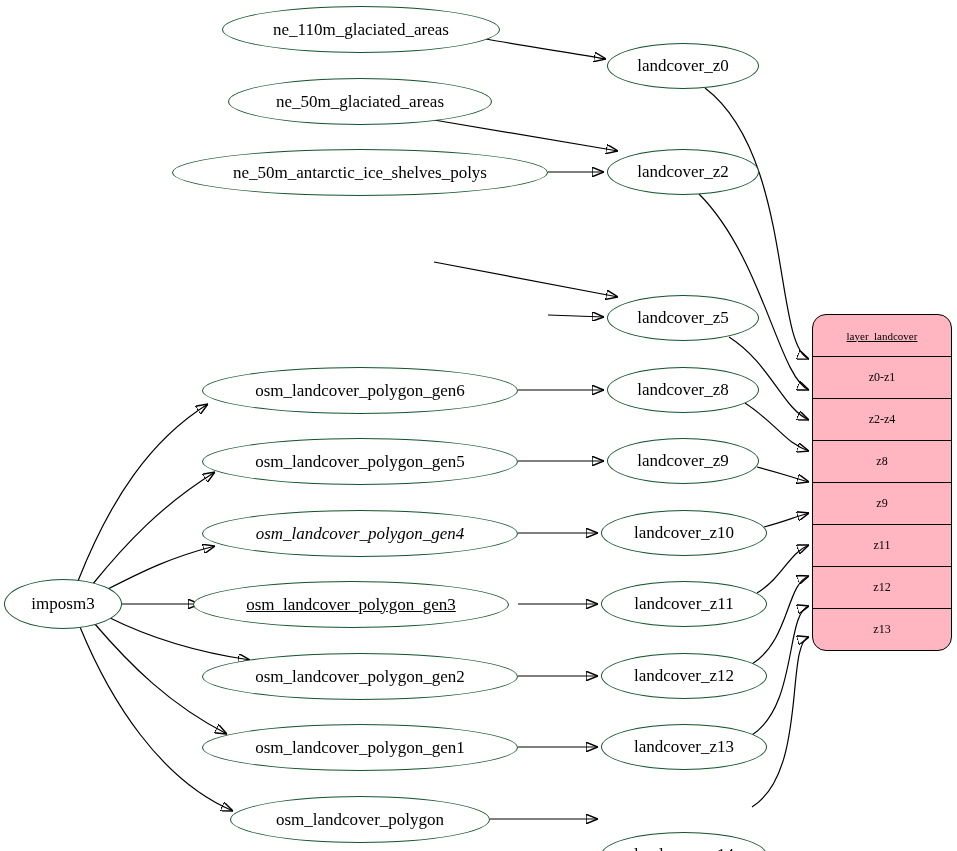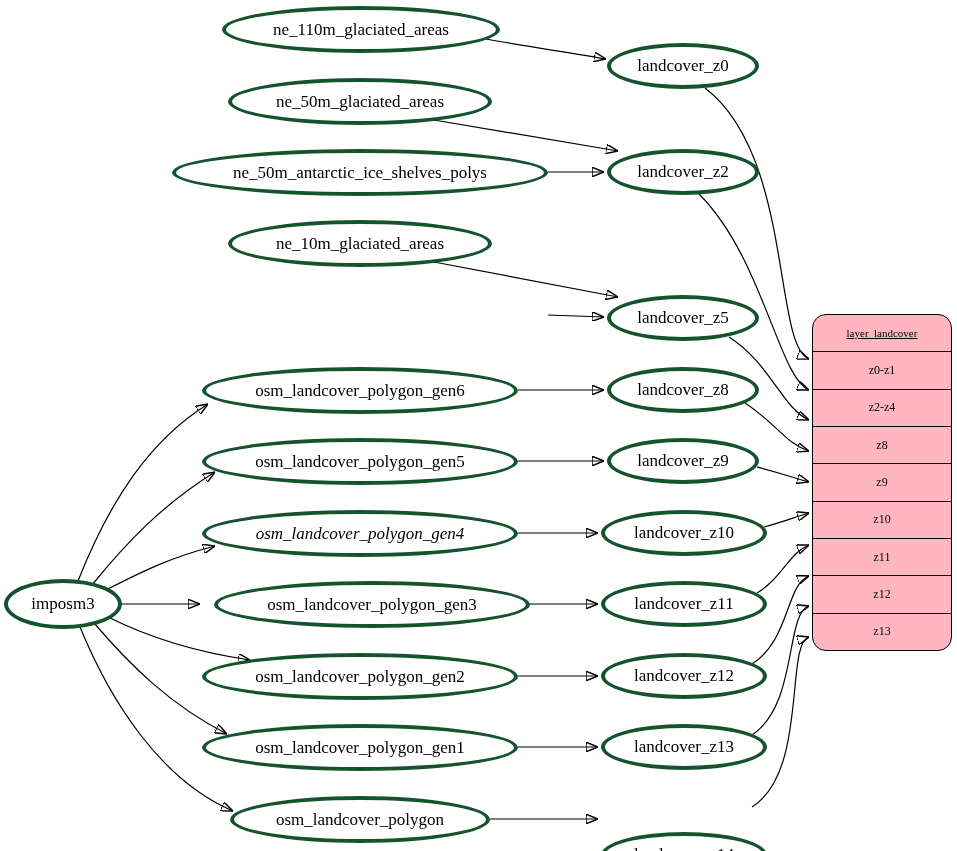--- a/index.html
+++ b/index.html
@@ -4,21 +4,21 @@
 <style>
   html,body { margin:0; padding:0; background:#ffffff; }
   .canvas {
     position:relative; width:957px; height:851px; background:#ffffff;
     font-family:"Liberation Serif", serif; color:#000;
   }
   svg.edges { position:absolute; left:0; top:0; width:957px; height:851px; }
   svg.edges path { fill:none; stroke:#000; stroke-width:1.2; }
   .node {
     position:absolute; box-sizing:border-box; height:47px;
-    border:4px solid #14532d; border-radius:50%; background:#fff;
+    border:1px solid #14532d; border-radius:50%; background:#fff;
     display:flex; align-items:center; justify-content:center;
     font-size:17px; white-space:nowrap;
   }
   .node.mid { height:46px; }
   .record {
     position:absolute; left:812px; top:314px; width:140px; height:337px;
     box-sizing:border-box; border:1px solid #000; border-radius:14px;
     background:#ffb6c1; display:flex; flex-direction:column; overflow:hidden;
   }
   .record .row {
@@ -68,25 +68,24 @@
     <path d="M 764,527 C 783,522 792,518 809,513" marker-end="url(#arrow)"></path>
     <path d="M 757,593 C 783,577 789,553 809,545" marker-end="url(#arrow)"></path>
     <path d="M 752,664 C 790,640 786,584 809,576" marker-end="url(#arrow)"></path>
     <path d="M 752,735 C 798,705 785,613 809,606" marker-end="url(#arrow)"></path>
     <path d="M 752,807 C 808,772 785,644 809,637" marker-end="url(#arrow)"></path>
   </svg>
 
   <div class="node" style="left:222px; top:6px;   width:278px;">ne_110m_glaciated_areas</div>
   <div class="node" style="left:228px; top:78px;  width:264px;">ne_50m_glaciated_areas</div>
   <div class="node" style="left:172px; top:149px; width:376px;">ne_50m_antarctic_ice_shelves_polys</div>
-  <div class="node" style="left:228px; top:220px; width:264px;">ne_10m_glaciated_areas</div>
   <div class="node" style="left:202px; top:367px; width:316px;text-align:center;">osm_landcover_polygon_gen6</div>
   <div class="node" style="left:202px; top:438px; width:316px;">osm_landcover_polygon_gen5</div>
   <div class="node" style="left:202px; top:510px; width:316px;font-style:italic;">osm_landcover_polygon_gen4</div>
-  <div class="node" style="left:214px; top:581px; width:316px;">osm_landcover_polygon_gen3</div>
+  <div class="node" style="left:193px; top:581px; width:316px;text-decoration:underline;">osm_landcover_polygon_gen3</div>
   <div class="node" style="left:202px; top:653px; width:316px;">osm_landcover_polygon_gen2</div>
   <div class="node" style="left:202px; top:724px; width:316px;">osm_landcover_polygon_gen1</div>
   <div class="node" style="left:230px; top:796px; width:260px;">osm_landcover_polygon</div>
 
   <div class="node" style="left:4px; top:579px; width:118px; height:50px;">imposm3</div>
 
   <div class="node mid" style="left:607px; top:43px;  width:152px;">landcover_z0</div>
   <div class="node mid" style="left:607px; top:149px; width:152px;">landcover_z2</div>
   <div class="node mid" style="left:607px; top:295px; width:152px;">landcover_z5</div>
   <div class="node mid" style="left:607px; top:367px; width:152px;">landcover_z8</div>
@@ -96,19 +95,18 @@
   <div class="node mid" style="left:601px; top:653px; width:166px;">landcover_z12</div>
   <div class="node mid" style="left:601px; top:724px; width:166px;">landcover_z13</div>
   <div class="node mid" style="left:601px; top:832px; width:166px;text-align:right;">landcover_z14</div>
 
   <div class="record" style="background: rgb(255, 182, 193); border-color: rgb(0, 0, 0);">
     <div class="row header">layer_landcover</div>
     <div class="row">z0-z1</div>
     <div class="row">z2-z4</div>
     <div class="row">z8</div>
     <div class="row">z9</div>
-    <div class="row">z10</div>
     <div class="row">z11</div>
     <div class="row">z12</div>
     <div class="row">z13</div>
   </div>
 
 </div>
 
 </body></html>

